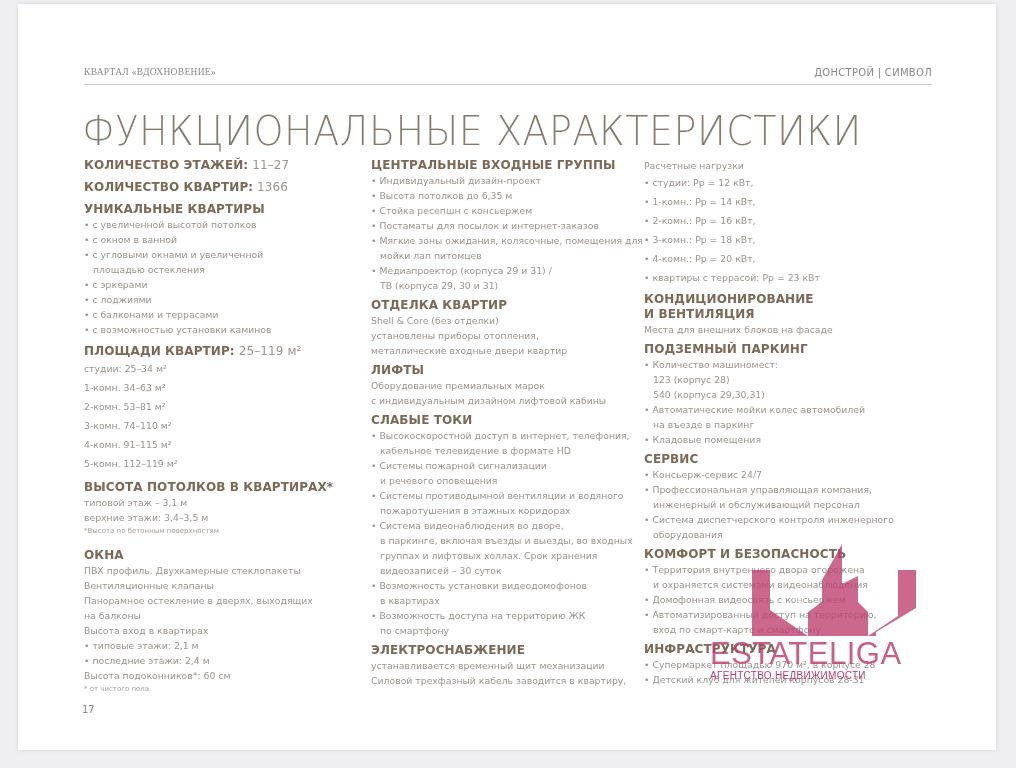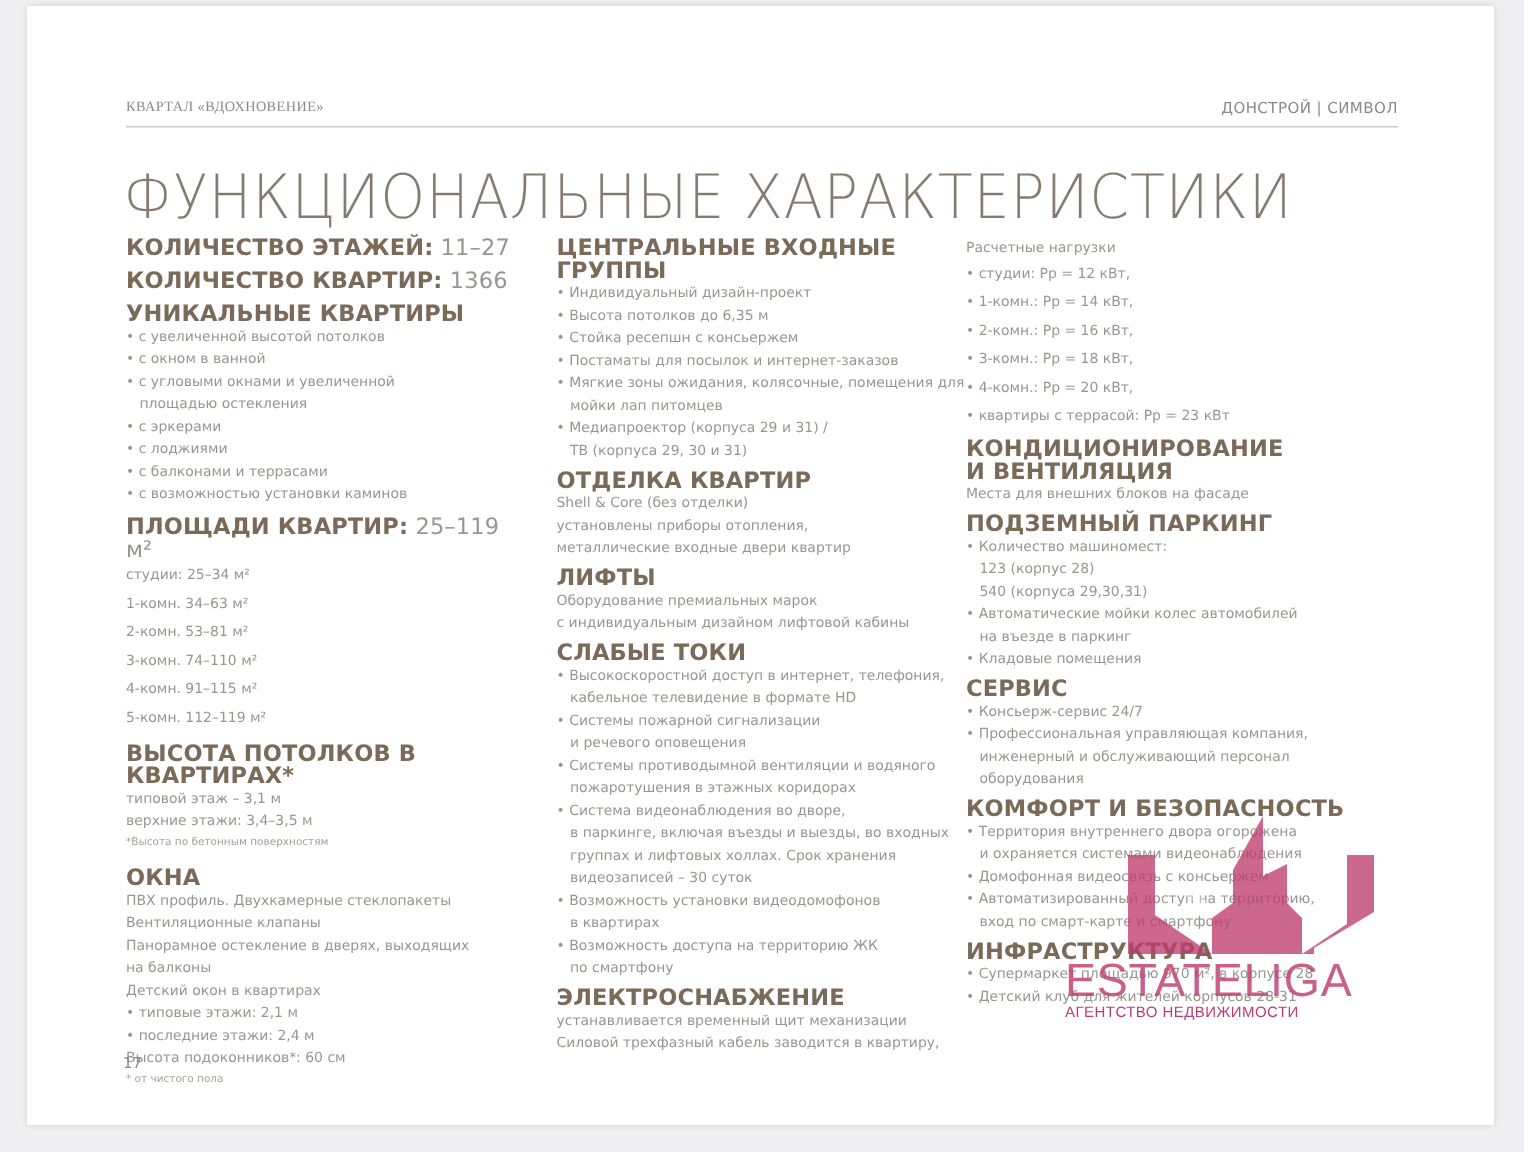--- a/index.html
+++ b/index.html
@@ -31,21 +31,21 @@
     font-family: "DejaVu Sans", sans-serif; font-weight: 200;
     font-size: 41px; letter-spacing: 0.5px; color: #857a6e;
     white-space: nowrap; transform: scaleX(0.93); transform-origin: left top;
     -webkit-text-stroke: 0.1px #fff;
     font-stretch: condensed;
   }
   .col { position: absolute; top: 158px; font-size: 9.3px; color: #9b9590; line-height: 15px; }
   .col1 { left: 84px; width: 270px; }
   .col2 { left: 371px; width: 275px; }
   .col3 { left: 644px; width: 270px; }
-  .h { font-weight: bold; color: #7b6a58; font-size: 15px; letter-spacing: 0.1px; margin-top: 5px; line-height: 15px; }
+  .h { font-weight: bold; color: #7b6a58; font-size: 12px; letter-spacing: 0.1px; margin-top: 5px; line-height: 15px; }
   .h:first-child { margin-top: 0; }
   .h .v { font-weight: normal; color: #9b9590; }
   .line { white-space: nowrap; }
   .ind { padding-left: 9px; }
   .bul::before { content: "• "; }
   .sp { line-height: 19px; }
   .note { font-size: 7px; color: #a5a09b; line-height: 13px; }
   .pnum { position: absolute; left: 82px; top: 704px; font-size: 10px; color: #8a8a8a; }
 
   .wm { position: absolute; left: 708px; top: 540px; width: 212px; height: 150px; pointer-events: none; }
@@ -108,21 +108,21 @@
       <div class="line">верхние этажи: 3,4–3,5 м</div>
     </div>
   <div class="note">*Высота по бетонным поверхностям</div>
 
   <div class="h" style="margin-top:10px">ОКНА</div>
   <div id="windows-list">
       <div class="line">ПВХ профиль. Двухкамерные стеклопакеты</div>
       <div class="line">Вентиляционные клапаны</div>
       <div class="line">Панорамное остекление в дверях, выходящих</div>
       <div class="line">на балконы</div>
-      <div class="line">Детский окон в квартирах</div>
+      <div class="line">Высота вход в квартирах</div>
       <div class="line">• типовые этажи: 2,1 м</div>
       <div class="line">• последние этажи: 2,4 м</div>
       <div class="line">Высота подоконников*: 60 см</div>
     </div>
   <div class="note">* от чистого пола</div>
 </div>
 
 <div class="col col2">
   <div class="h">ЦЕНТРАЛЬНЫЕ ВХОДНЫЕ ГРУППЫ</div>
   <div id="entrance-list">
@@ -199,20 +199,21 @@
       <div class="line bul">Автоматические мойки колес автомобилей</div>
       <div class="line ind">на въезде в паркинг</div>
       <div class="line bul">Кладовые помещения</div>
     </div>
 
   <div class="h">СЕРВИС</div>
   <div id="service-list">
       <div class="line bul">Консьерж-сервис 24/7</div>
       <div class="line bul">Профессиональная управляющая компания,</div>
       <div class="line ind">инженерный и обслуживающий персонал</div>
+      <div class="line bul">Система диспетчерского контроля инженерного</div>
       <div class="line ind">оборудования</div>
     </div>
 
   <div class="h">КОМФОРТ И БЕЗОПАСНОСТЬ</div>
   <div id="safety-list">
       <div class="line bul">Территория внутреннего двора огорожена</div>
       <div class="line ind">и охраняется системами видеонаблюдения</div>
       <div class="line bul">Домофонная видеосвязь с консьержем</div>
       <div class="line bul">Автоматизированный доступ на территорию,</div>
       <div class="line ind">вход по смарт-карте и смартфону</div>

